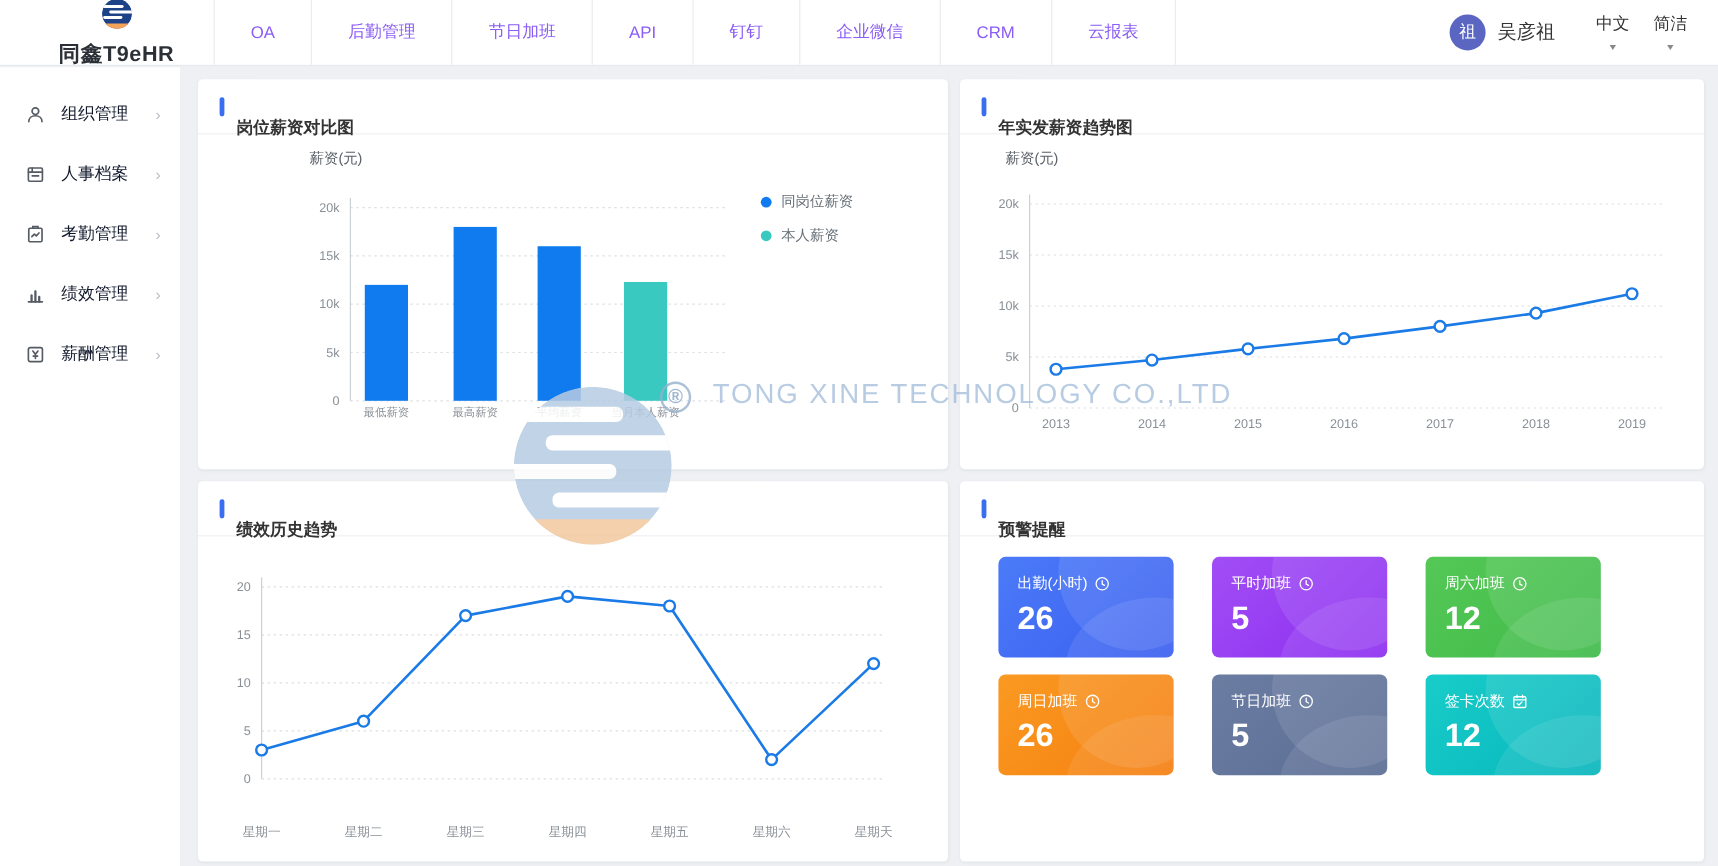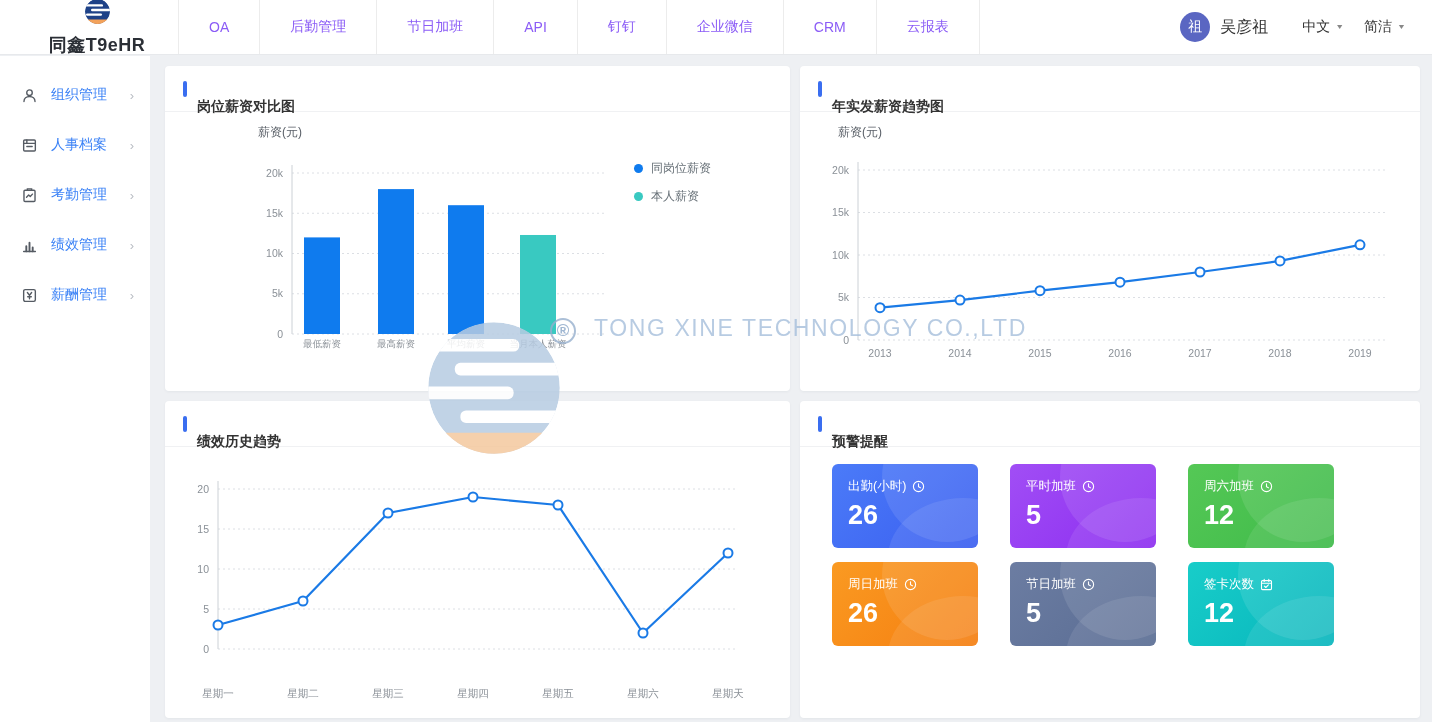--- a/index.html
+++ b/index.html
@@ -11,28 +11,28 @@
   .logo { display:flex; align-items:center; gap:8px; width:178px; padding-left:16px; cursor:pointer;flex-direction:column; }
   .logo-text { font-size:18px; font-weight:700; color:#2b2f36; letter-spacing:0.5px; }
   .tabs { display:flex; align-items:center; height:100%; }
   .tab { position:relative; height:100%; display:flex; align-items:center; padding:0 30px; font-size:14px; color:#8b5cf6; cursor:pointer; border-right:1px solid #ececec; }
   .tab:first-child { border-left:1px solid #ececec; }
   .tab.active { color:#2678e3; font-weight:600; }
   .tab.active::after { content:""; position:absolute; left:50%; transform:translateX(-50%); bottom:9px; width:48px; height:3px; border-radius:2px; background:#2678e3; }
   .nav-right { margin-left:auto; display:flex; align-items:center; gap:10px; padding-right:26px; }
   .avatar { width:30px; height:30px; border-radius:50%; color:#fff; font-size:14px; display:flex; align-items:center; justify-content:center; cursor:pointer; }
   .user-name { font-size:16px; color:#333; margin-right:14px; cursor:pointer; }
-  .nav-select { font-size:14px; color:#333; margin-left:10px; cursor:pointer; display:flex; align-items:center; gap:5px; }
+  .nav-select { font-size:14px; color:#333; margin-left:10px; cursor:pointer; display:flex; align-items:center; gap:5px;flex-direction:column; }
   .caret { font-size:9px; color:#888; transform:scaleY(0.8); }
 
   
   .sidebar { position:absolute; top:56px; left:0; bottom:0; width:150px; background:#fff; padding-top:14px; z-index:35; }
   .side-item { height:50px; display:flex; align-items:center; padding:0 16px 0 21px; cursor:pointer; }
   .side-item .s-icon { width:17px; height:17px; color:#555b63; flex:0 0 auto; }
-  .side-item .s-label { font-size:14px; color:#3b82f6; margin-left:13px; flex:1; }
+  .side-item .s-label { font-size:14px; color:#0f172a; margin-left:13px; flex:1; }
   .side-item .s-chevron { font-size:13px; color:#b9bdc4; }
 
   
   .main { position:absolute; top:56px; left:150px; right:0; bottom:0; padding:10px 12px 4px 15px; display:grid; grid-template-columns:625px 620px; grid-template-rows:325px 1fr; gap:10px; }
   .panel { background:#fff; border-radius:4px; box-shadow:0 1px 3px rgba(20,30,60,0.05); position:relative; overflow:hidden; }
   .panel-header { height:46px; display:flex; align-items:center; padding:0 18px; border-bottom:1px solid #f0f1f3; }
   .accent { width:4px; height:16px; border-radius:2px; background:#3a6ef0; margin-right:10px; }
   .panel-title { font-size:14px; font-weight:700; color:#333;margin-top:36px; }
   .panel-body { position:relative; }
   svg.chart { display:block; }

